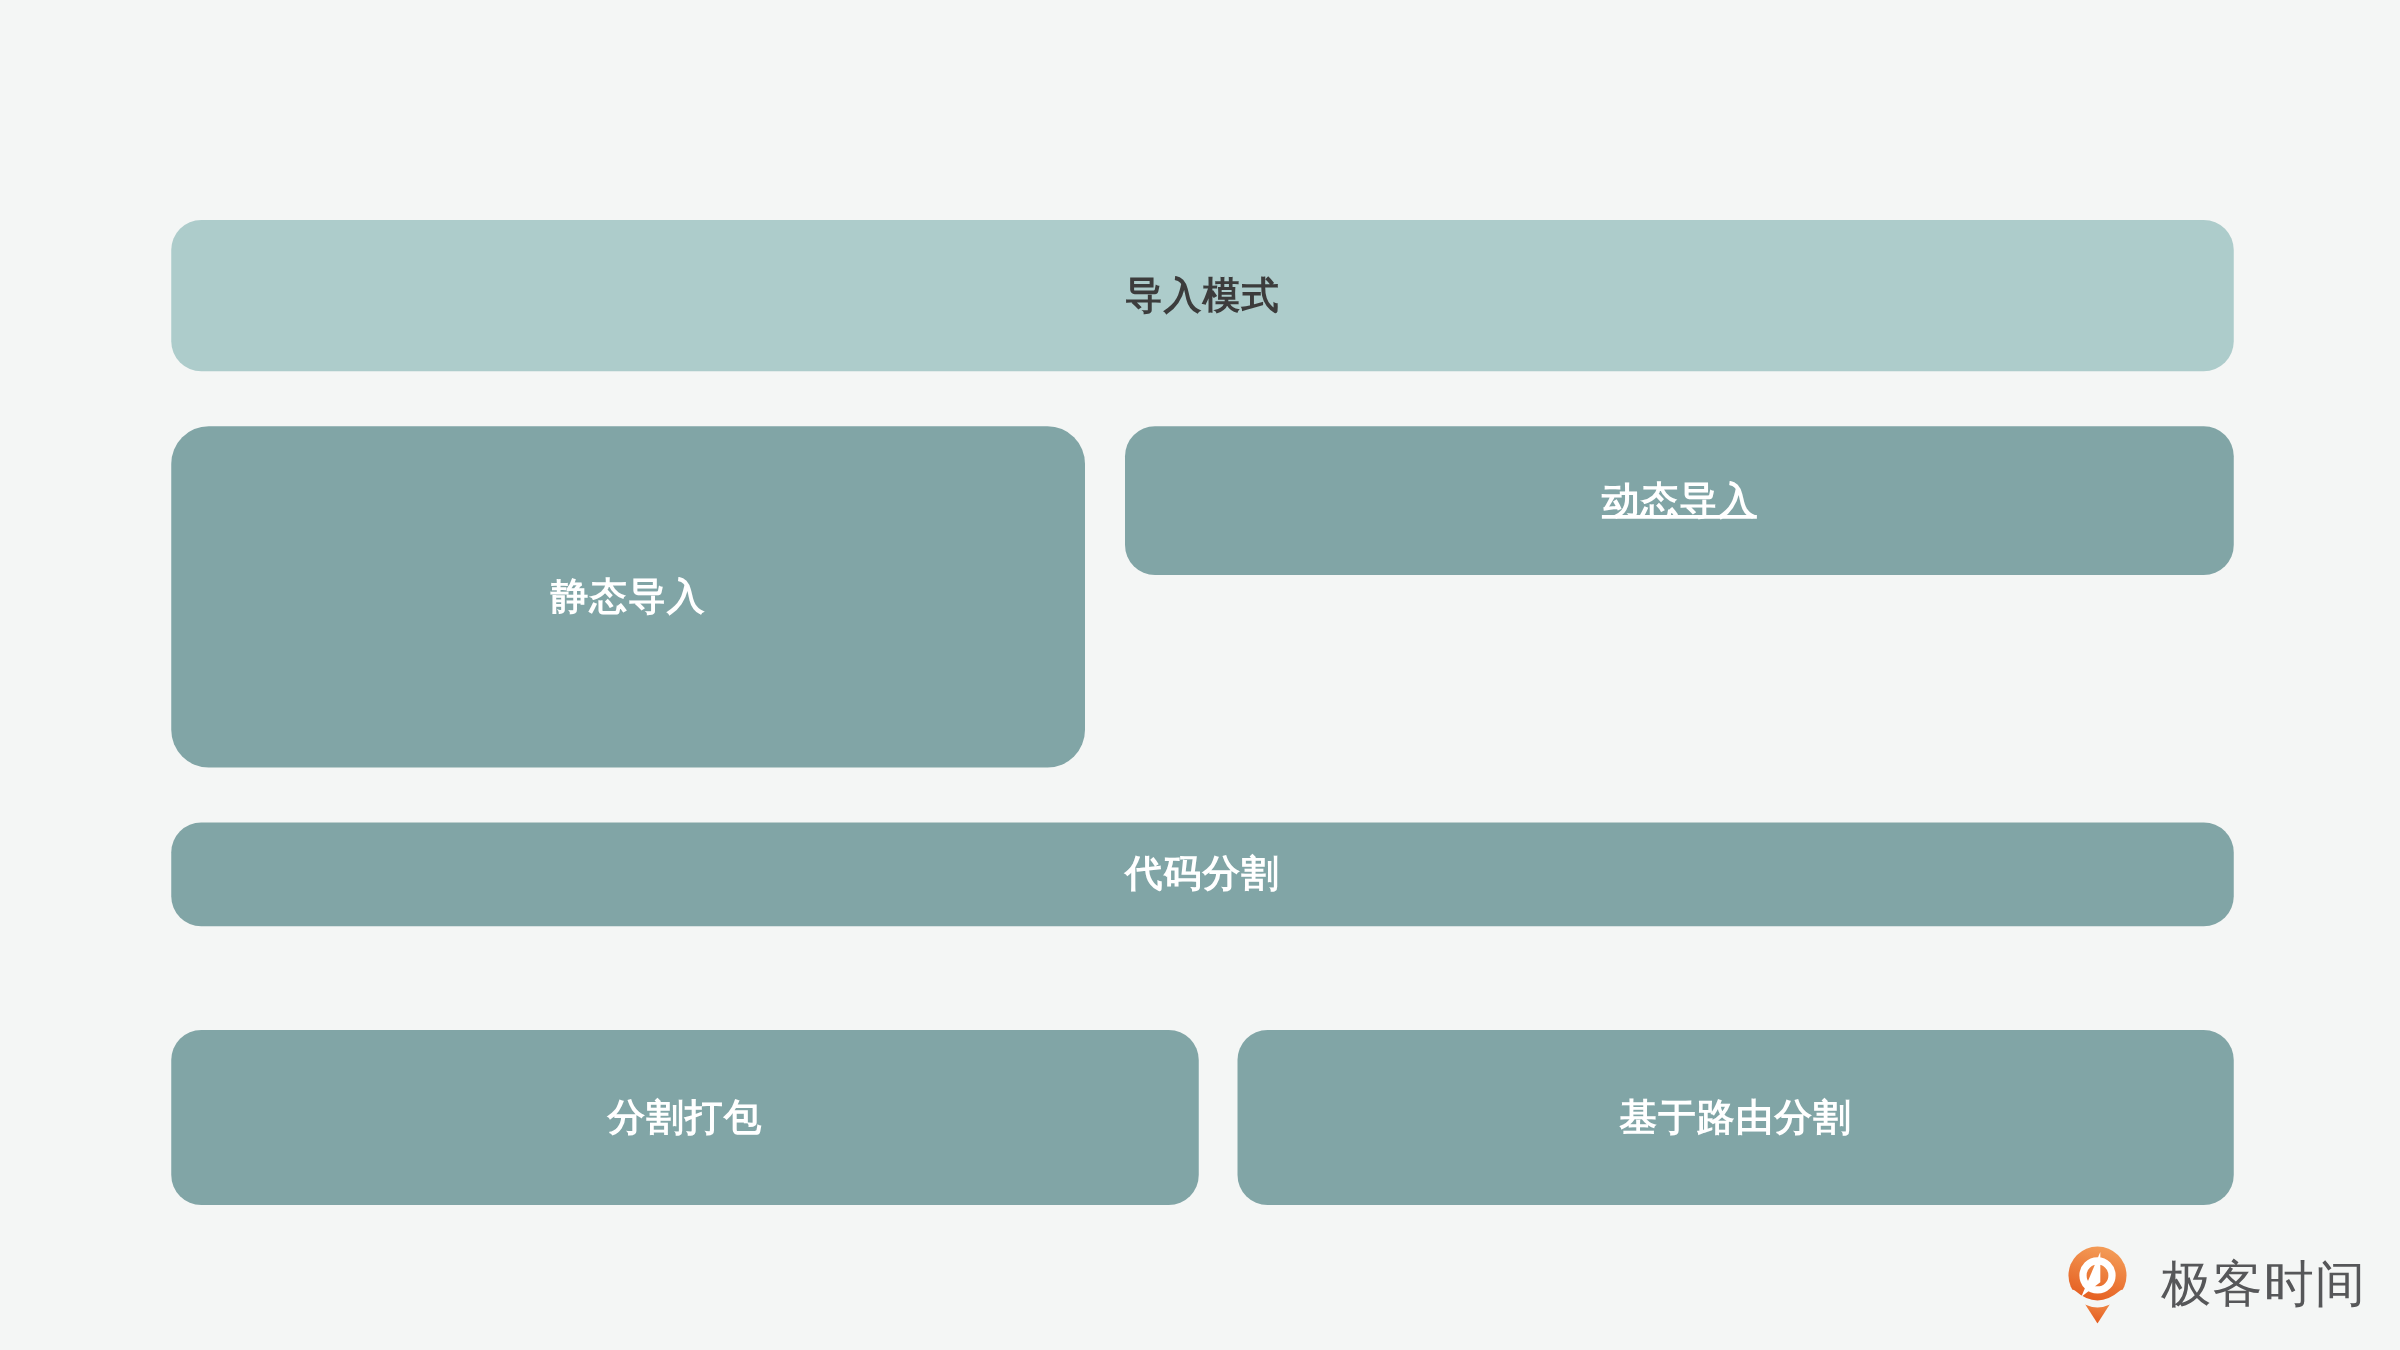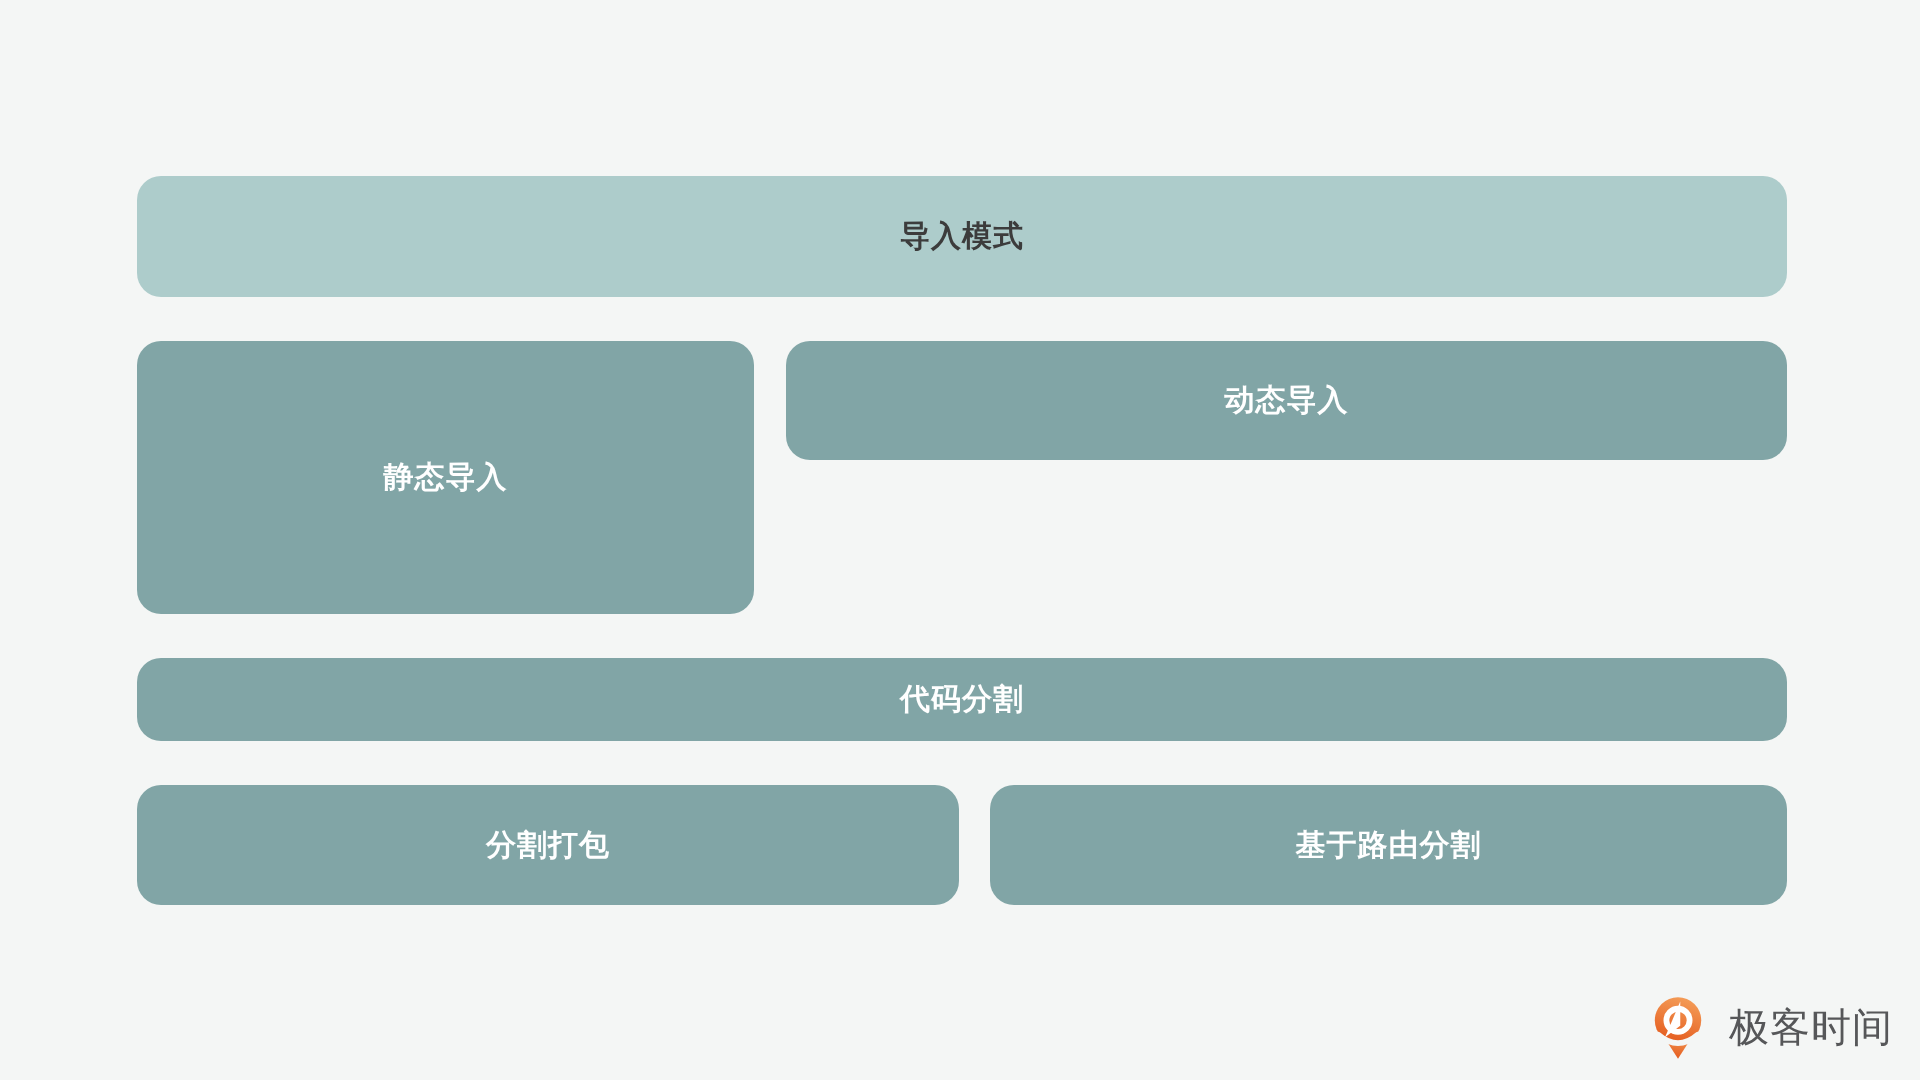--- a/index.html
+++ b/index.html
@@ -47,33 +47,35 @@
     color: #ffffff;
   }
 
   .row-2 {
     height: 273px;
     display: flex;
     gap: 32px;
   }
 
   .box--static {
-    width: 617px;
+    width: 731px;
     height: 100%;
+    border-radius: 30px;
   }
 
   .right-col {
     flex: 1;
     display: flex;
     flex-direction: column;
     gap: 31px;
   }
 
   .box--dynamic {
     height: 119px;
+    text-decoration: underline;
   }
 
   .small-row {
     flex: 1;
     display: flex;
     gap: 31px;
   }
 
   .box--visibility {
     width: 427px;
@@ -81,23 +83,24 @@
 
   .box--interaction {
     flex: 1;
   }
 
   .box--codesplit {
     height: 83px;
   }
 
   .row-4 {
-    height: 120px;
+    height: 140px;
     display: flex;
     gap: 31px;
+    margin-top: 39px;
   }
 
   .box--bundle {
     width: 822px;
   }
 
   .box--route {
     flex: 1;
   }
 

